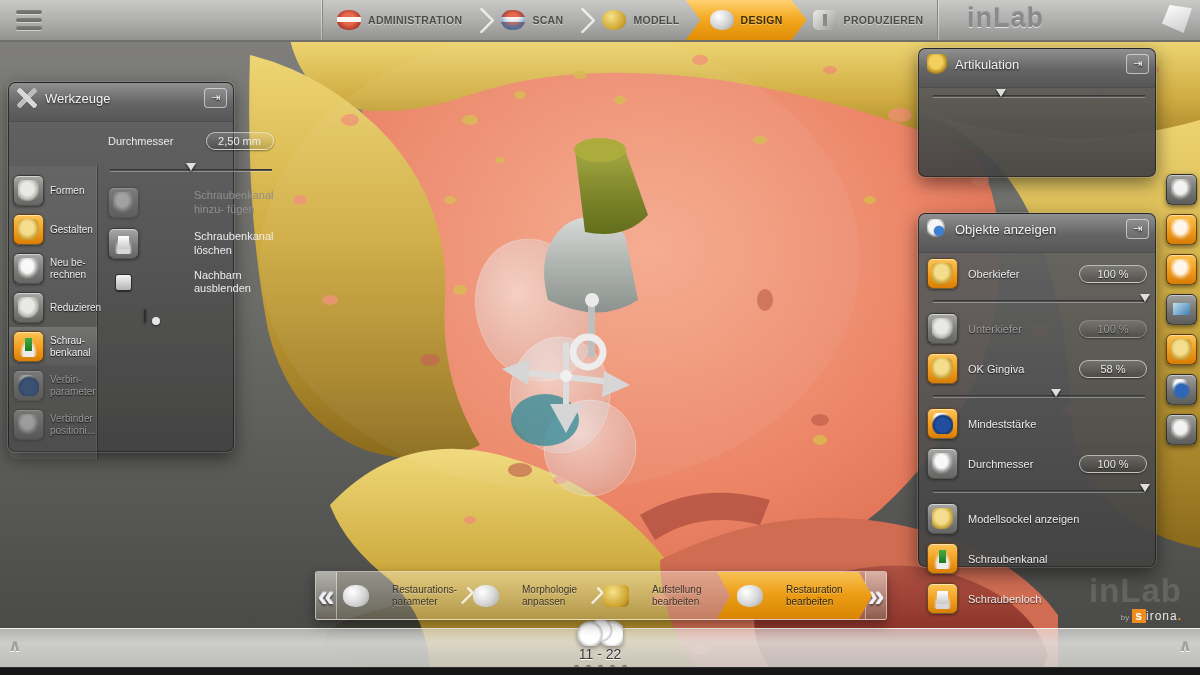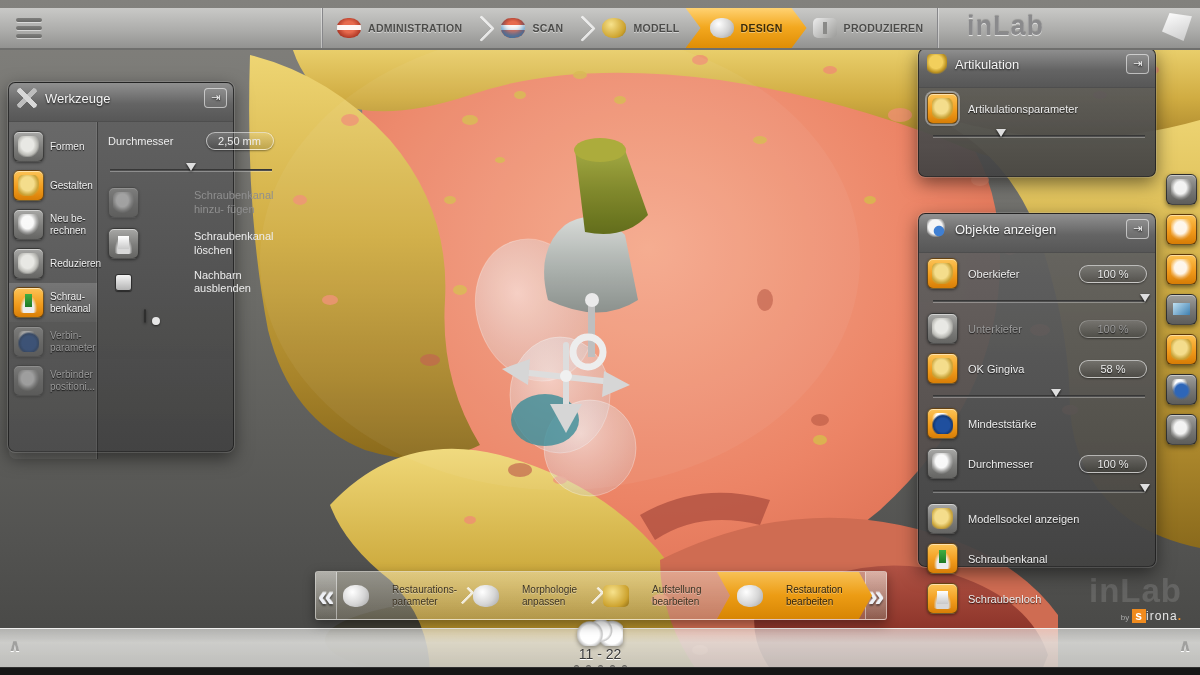--- a/index.html
+++ b/index.html
@@ -1,21 +1,21 @@
 <!DOCTYPE html>
 <html><head>
 <meta charset="utf-8">
 <style>
   html,body{margin:0;padding:0;background:#222;}
   .stage{position:relative;width:1200px;height:675px;overflow:hidden;
          font-family:"Liberation Sans","DejaVu Sans",sans-serif;-webkit-font-smoothing:antialiased;}
   
   .viewport{position:absolute;inset:0;z-index:0;display:block;}
   
-  .topbar{position:absolute;top:8px;left:0;right:0;height:40px;z-index:30;
+  .topbar{position:absolute;top:0;left:0;right:0;height:40px;z-index:30;
           background:linear-gradient(#c9c9c7,#adadab 55%,#929290);border-bottom:2px solid #6f6f6d;}
   .hamburger{position:absolute;left:16px;top:10px;width:26px;height:20px;display:flex;flex-direction:column;justify-content:space-between;cursor:pointer;}
   .hamburger span{height:4px;border-radius:2px;background:linear-gradient(#7e7e7c,#6a6a68);box-shadow:0 1px 0 rgba(255,255,255,.5);}
   .flow{position:absolute;left:322px;top:0;height:40px;display:flex;align-items:stretch;
         border-left:1px solid #87878a;border-right:1px solid #87878a;box-shadow:1px 0 0 rgba(255,255,255,.4),-1px 0 0 rgba(255,255,255,.4);}
   .step{display:flex;align-items:center;gap:7px;padding:0 14px;position:relative;
         font-size:10.5px;font-weight:bold;color:#4b4b49;letter-spacing:.3px;text-shadow:0 1px 0 rgba(255,255,255,.5);cursor:pointer;}
   .step.active{background:linear-gradient(#ffd272,#f3a81f 48%,#df8d05);color:#3c2b07;
         clip-path:polygon(0 0,calc(100% - 15px) 0,100% 50%,calc(100% - 15px) 100%,0 100%,15px 50%);
         margin:0 -8px;padding:0 24px;z-index:1;text-shadow:0 1px 0 rgba(255,255,255,.35);}
@@ -67,21 +67,21 @@
   .ib.b-cup::after{background:linear-gradient(#ffffff,#c9c9c9) 50% 35%/11px 13px no-repeat,
       radial-gradient(ellipse at 50% 82%,#d8d8d8 0 40%,transparent 60%);}
   .ib.b-ring::after{inset:7px;border-radius:50%;background:none;border:4px solid #e6e6e6;
       box-shadow:0 1px 2px rgba(0,0,0,.55);}
   .ib.dim{opacity:.45;}
   .ib.framed{box-shadow:0 0 0 2px rgba(255,255,255,.4),inset 0 1px 0 rgba(255,255,255,.5),0 1px 3px rgba(0,0,0,.45);}
   
   .tools-panel{left:8px;top:82px;width:224px;height:368px;}
   .tbody{display:flex;height:337px;}
   .tcol{width:88px;background:rgba(255,255,255,.055);border-right:1px solid rgba(0,0,0,.4);
-        box-shadow:inset -1px 0 0 rgba(255,255,255,.07);padding:5px 0;border-radius:0 0 0 7px;}
+        box-shadow:inset -1px 0 0 rgba(255,255,255,.07);padding:5px 0;border-radius:0 0 0 7px;margin-top:44px;}
   .titem{display:flex;align-items:center;gap:6px;padding:4px 4px;min-height:30px;cursor:pointer;}
   .titem .lab{font-size:10px;line-height:1.15;width:48px;color:#efefef;text-shadow:0 1px 1px rgba(0,0,0,.8);}
   .titem.selected{background:linear-gradient(rgba(255,255,255,.16),rgba(255,255,255,.03));}
   .titem.disabled .lab{color:#999;}
   .tsub{flex:1;padding:10px 10px 0;font-size:11px;}
   .row-flex{display:flex;justify-content:space-between;align-items:center;gap:6px;}
   .pill{min-width:50px;padding:2px 8px;border:1px solid rgba(255,255,255,.6);border-radius:9px;text-align:center;
         font-size:11px;background:linear-gradient(rgba(255,255,255,.14),rgba(0,0,0,.14));
         box-shadow:0 1px 2px rgba(0,0,0,.4);cursor:pointer;}
   .pill.dim{color:#9a9a9a;border-color:rgba(255,255,255,.28);}
@@ -400,24 +400,20 @@
       </div>
     </div>
   </aside>
 
   <aside class="panel artic-panel">
     <div class="phead">
       <span class="hicon hi-artic"></span>
       <span class="title">Artikulation</span>
       <span class="dock">⇥</span>
     </div>
-    <div class="prow">
-      <span class="ib orange framed b-gold"></span>
-      <span class="lab">Artikulationsparameter</span>
-    </div>
     <div class="slider oslider">
       <span class="track"></span>
       <span class="thumb" style="left: 32%;"></span>
     </div>
   </aside>
 
   <aside class="panel objects-panel">
     <div class="phead">
       <span class="hicon hi-objects"></span>
       <span class="title">Objekte anzeigen</span>

